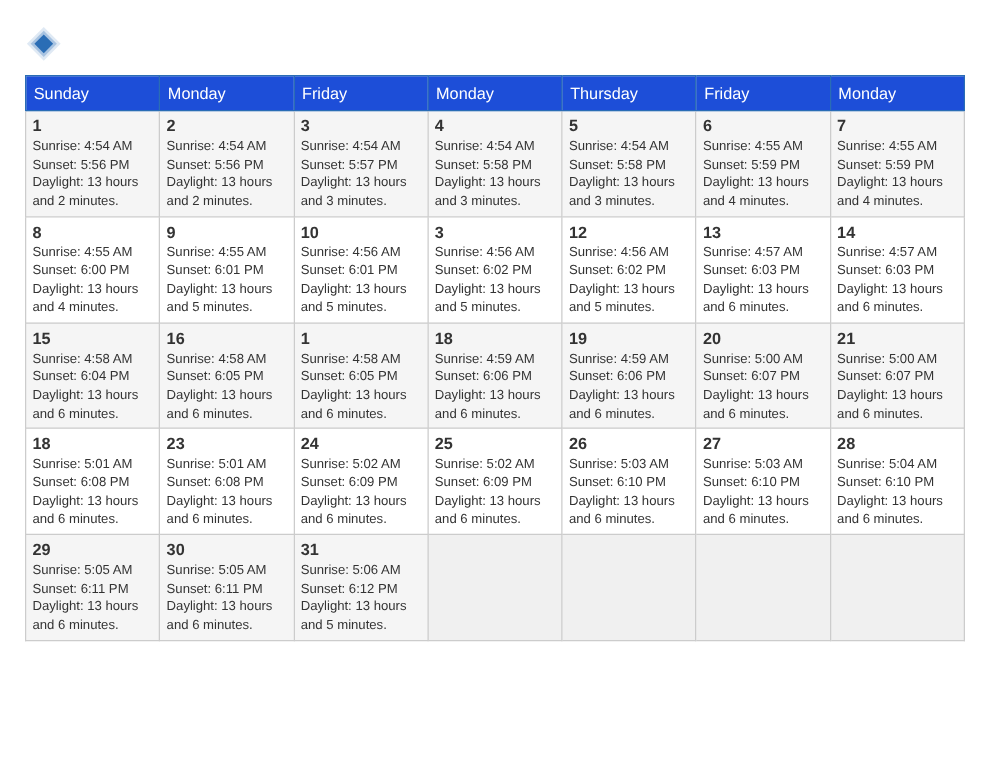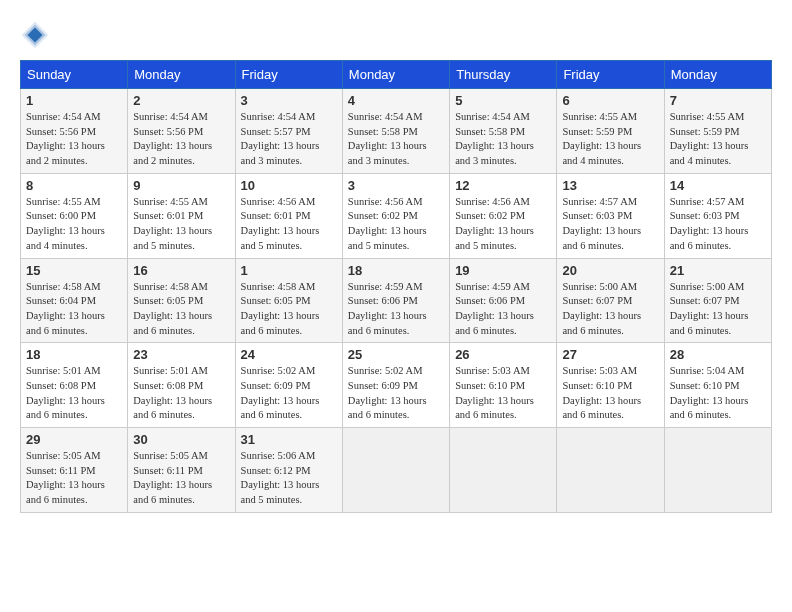--- a/index.html
+++ b/index.html
@@ -83,21 +83,20 @@
       font-size: 13px;
       font-weight: bold;
       color: #333;
       display: block;
       margin-bottom: 2px;
     }
     .day-info {
       color: #333;
       font-size: 10.5px;
       line-height: 1.4;
-      font-family: Liberation Serif, serif;
     }
   </style>
 </head>
 <body>
 
 <div class="header">
   <div class="logo">
     <svg class="logo-icon" viewBox="0 0 40 40" xmlns="http://www.w3.org/2000/svg">
       <polygon points="20,2 38,20 20,38 2,20" fill="#2a6db5" opacity="0.15"></polygon>
       <polygon points="20,6 34,20 20,34 6,20" fill="#2a6db5" opacity="0.3"></polygon>

